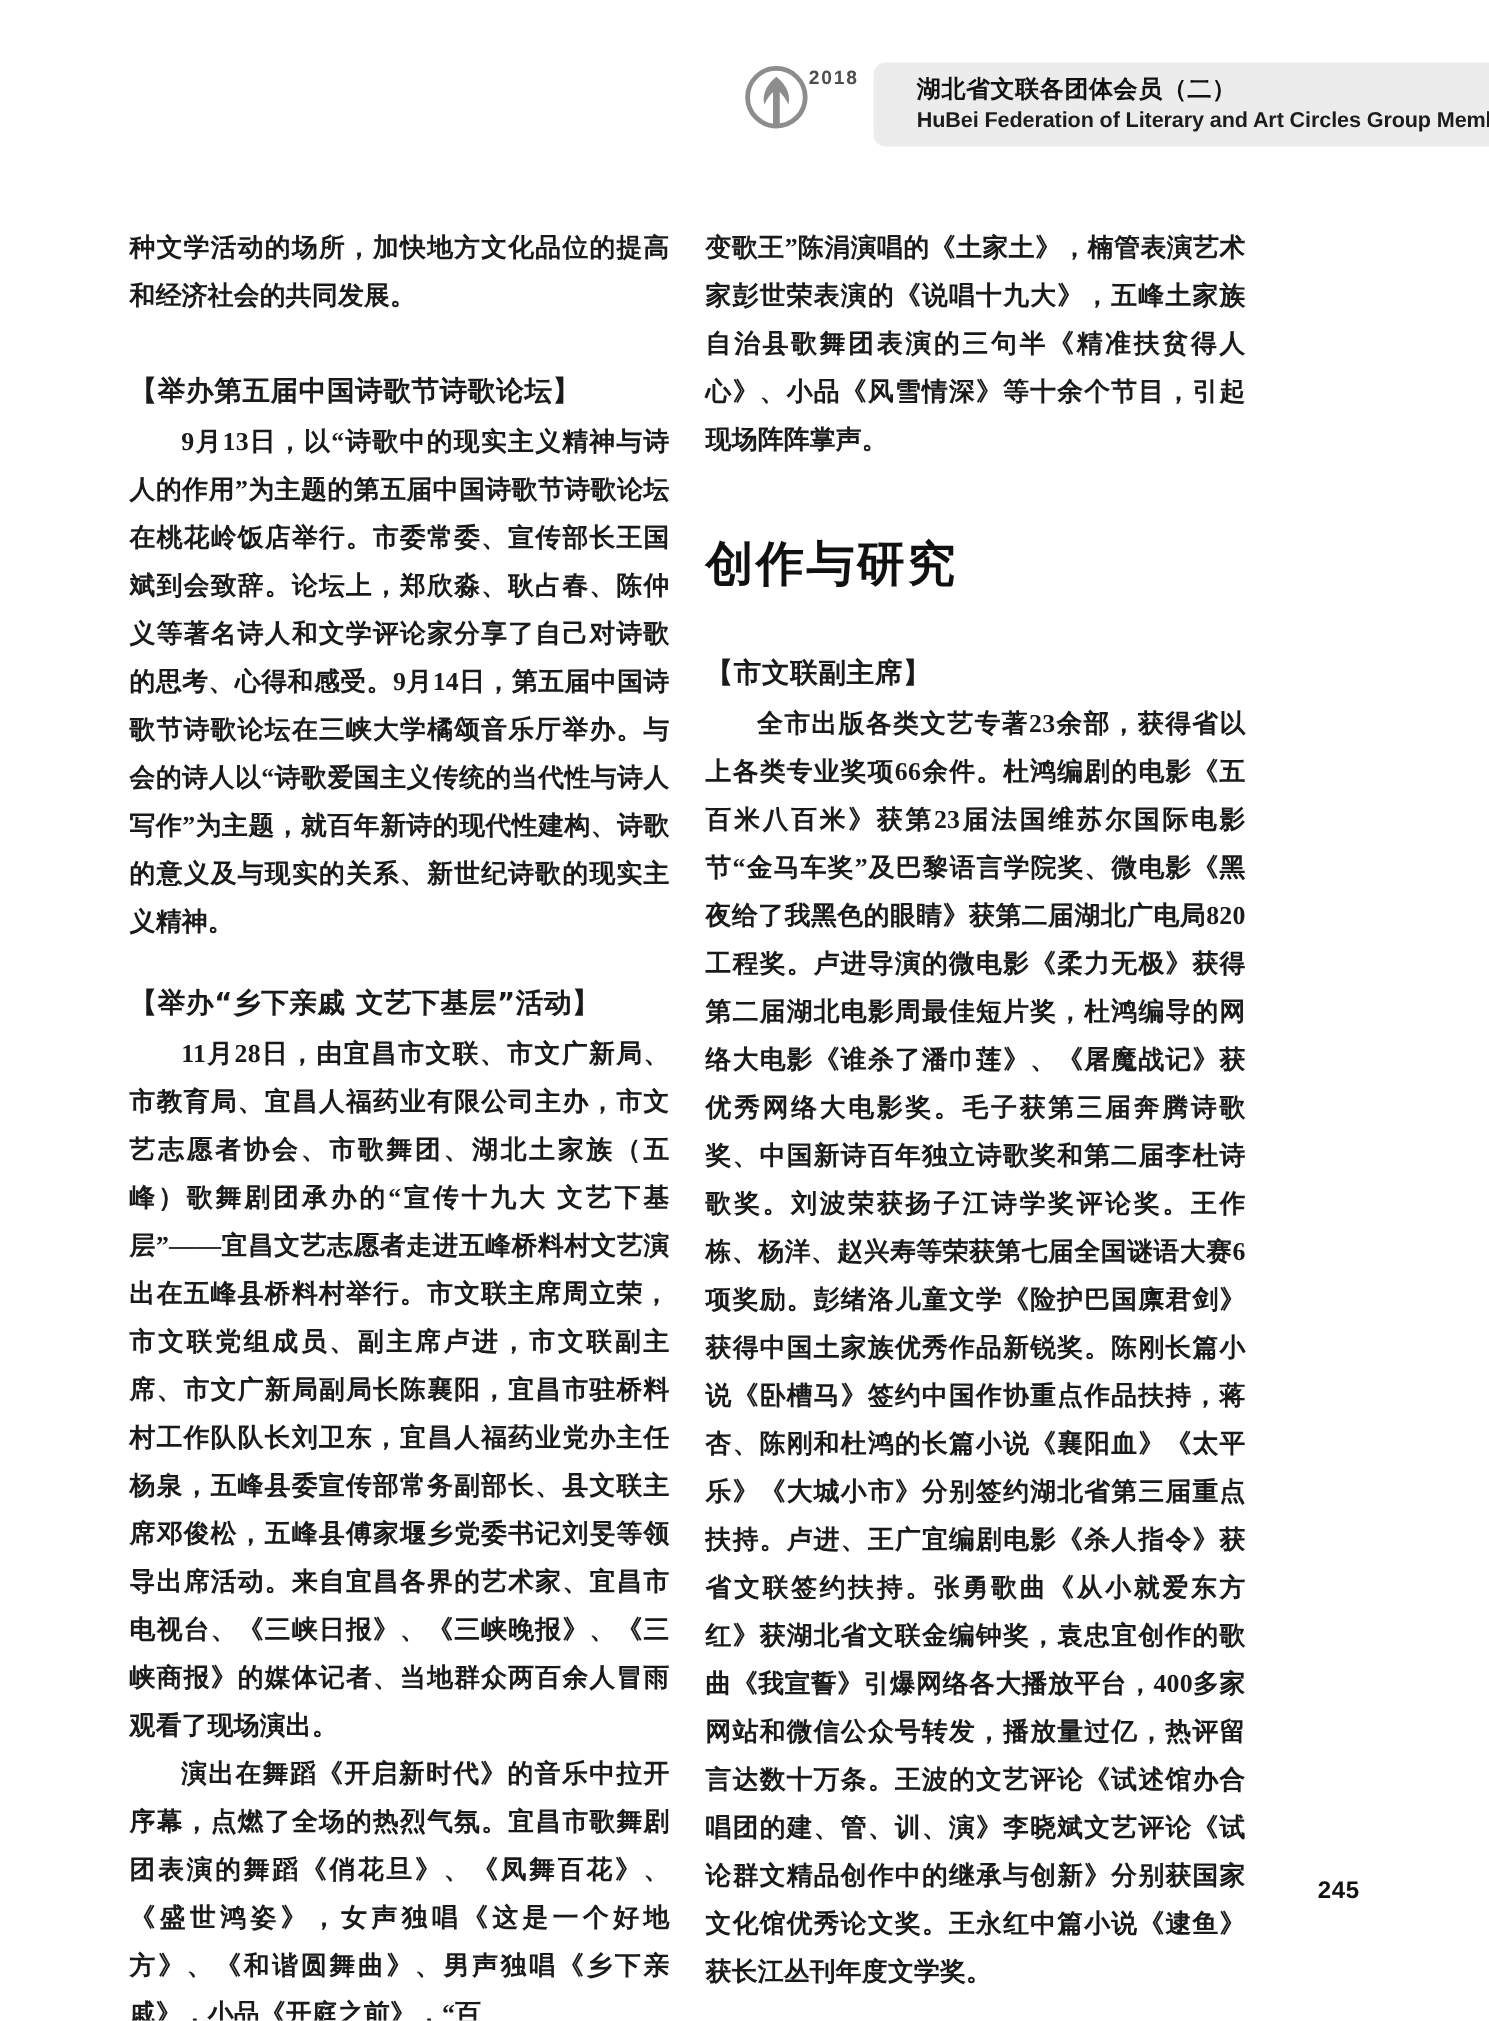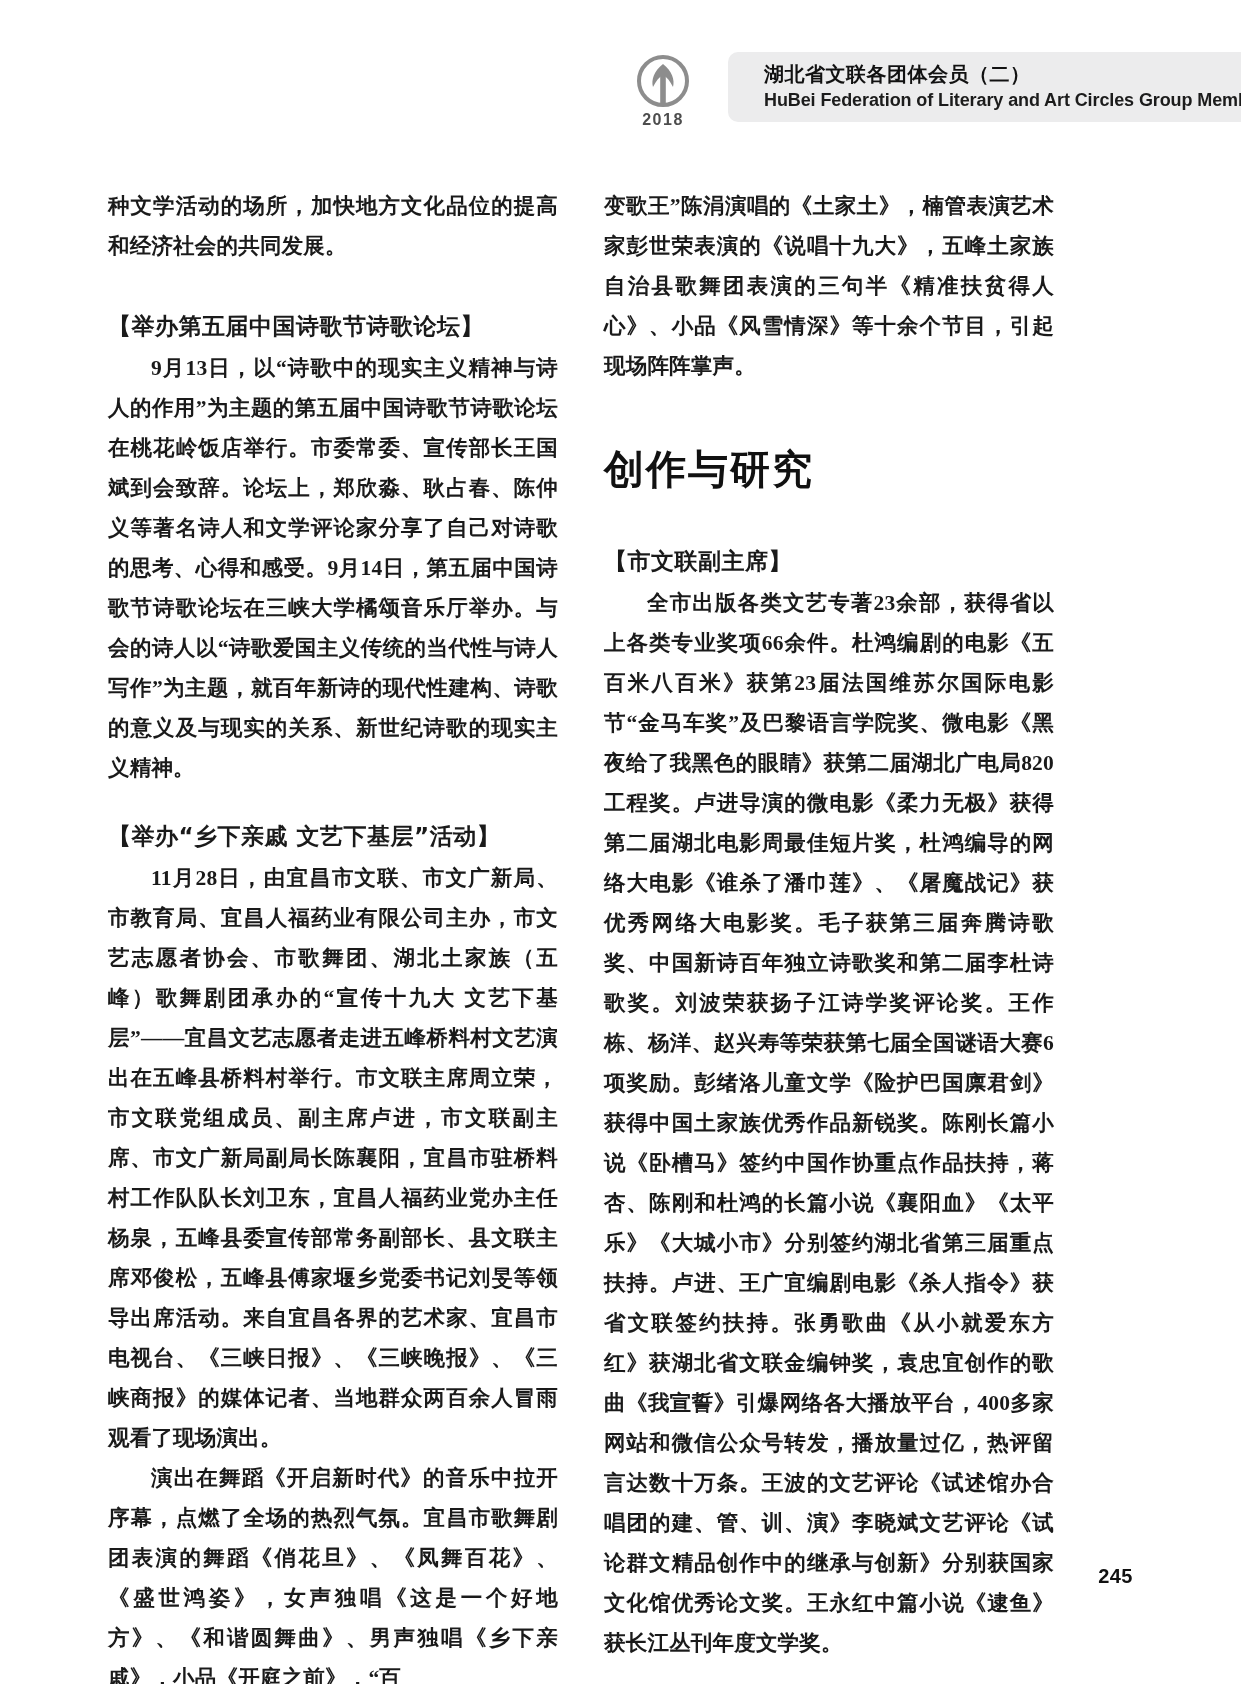--- a/index.html
+++ b/index.html
@@ -29,22 +29,21 @@
     position: absolute;
     left: 620px;
     top: 0;
     display: flex;
     align-items: flex-start;
     height: 88px;
   }
   .logo-block {
     width: 86px;
     display: flex;
-    flex-direction: column;
-    align-items: center;
+    flex-direction: row;
     justify-content: flex-start;
     padding-top: 2px;
   }
   .logo-mark {
     width: 54px;
     height: 54px;
     position: relative;
   }
   .logo-year {
     margin-top: 3px;
@@ -85,21 +84,21 @@
     white-space: nowrap;
   }
 
   
   .col {
     position: absolute;
     top: 186px;
     width: 450px;
   }
   .col-left  { left: 108px; }
-  .col-right { left: 604px; }
+  .col-right { left: 588px; }
 
   .para {
     font-size: 21.5px;
     line-height: 40px;
     text-align: justify;
     text-justify: inter-ideograph;
     margin: 0 0 0 0;
     letter-spacing: 0.2px;
     font-weight: 600;
   }

